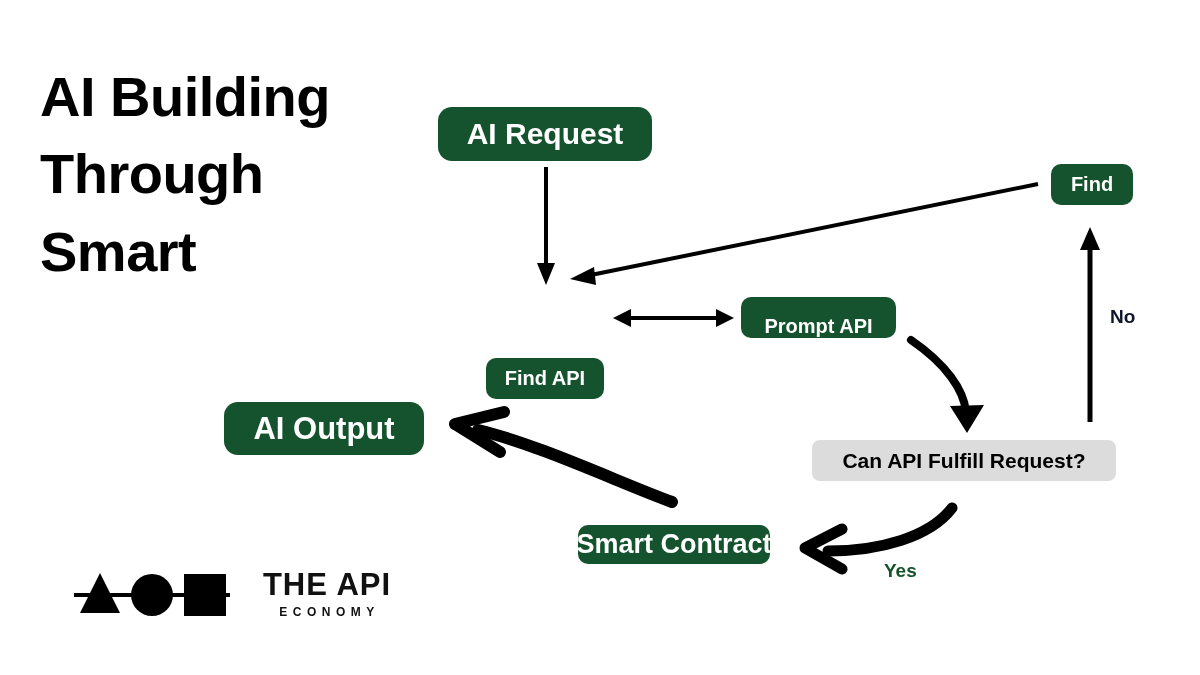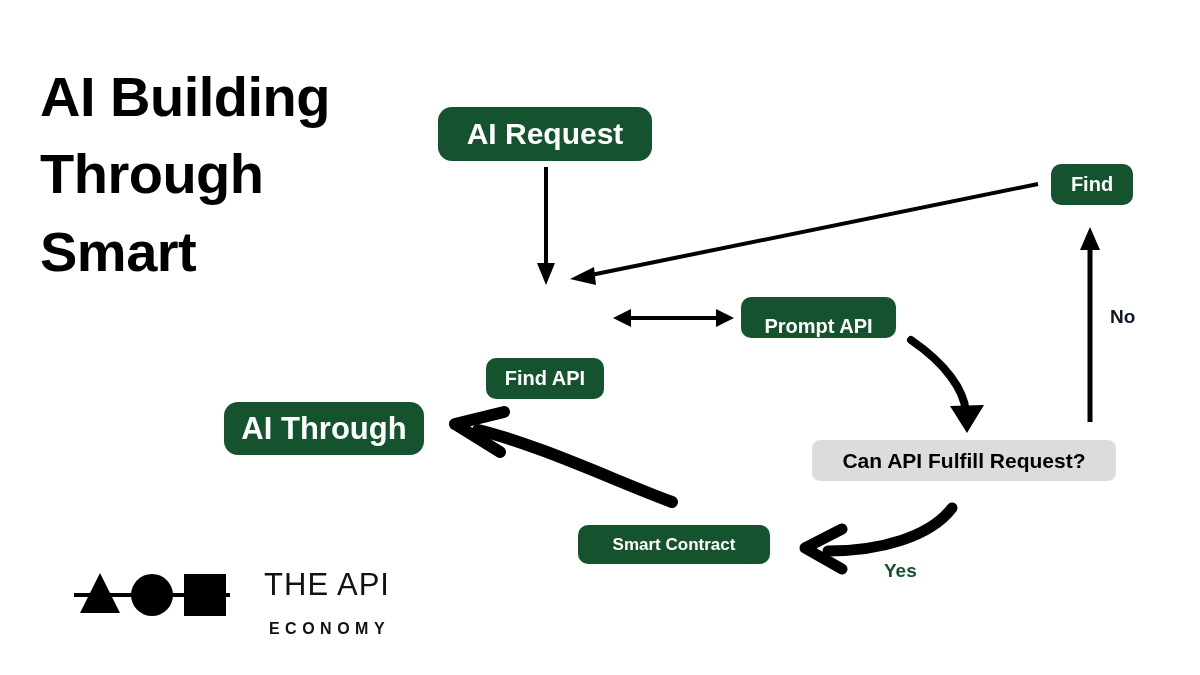--- a/index.html
+++ b/index.html
@@ -52,21 +52,21 @@
                       border-radius:10px; font-size:20px;margin-top:48px; }
   #node-prompt-api  { left:741px; top:297px; width:155px; height:41px;
                       border-radius:10px; font-size:20px;align-items:flex-end; }
   #node-retry       { left:1051px; top:164px; width:82px; height:41px;
                       border-radius:10px; font-size:20px; }
   #node-decision    { left:812px; top:440px; width:304px; height:41px;
                       border-radius:8px; font-size:21px; }
   #node-ai-output   { left:224px; top:402px; width:200px; height:53px;
                       border-radius:14px; font-size:31px; }
   #node-smart-contract { left:578px; top:525px; width:192px; height:39px;
-                      border-radius:10px; font-size:17px; }
+                      border-radius:10px; font-size:27px; }
 
   
   .edge-label {
     position: absolute;
     font-weight: bold;
     font-size: 19px;
     white-space: nowrap;
   }
   #label-no  { left:1110px; top:306px; }
   #label-yes { left:884px;  top:560px; }
@@ -91,29 +91,29 @@
   #logo-text {
     position: absolute;
     left: 170px;
     top: 4px;
     width: 170px;
     text-align: center;
     color: #111111;
   }
   #logo-title {
     font-size: 31px;
-    font-weight: normal;
+    font-weight: bold;
     letter-spacing: 1px;
     line-height: 1.05;
   }
   #logo-sub {
-    font-size: 16px;
+    font-size: 12px;
     font-weight: bold;
     letter-spacing: 5.5px;
-    margin-top: 18px;
+    margin-top: 3px;
     padding-left: 5px;
   }
 </style>
 </head>
 <body>
 
 <div id="canvas">
 
   <div id="title">
     <span class="tline">AI Building</span>
@@ -174,21 +174,21 @@
 
   <div class="node dark" id="node-retry">
     <span>Find</span>
   </div>
 
   <div class="node gray" id="node-decision">
     <span>Can API Fulfill Request?</span>
   </div>
 
   <div class="node dark" id="node-ai-output">
-    <span>AI Through</span>
+    <span>AI Output</span>
   </div>
 
   <div class="node dark" id="node-smart-contract">
     <span>Smart Contract</span>
   </div>
 
   <div class="edge-label" id="label-no" style="color:#0f172a">No</div>
   <div class="edge-label" id="label-yes" style="color:#14532d">Yes</div>
 
   <div id="logo">

